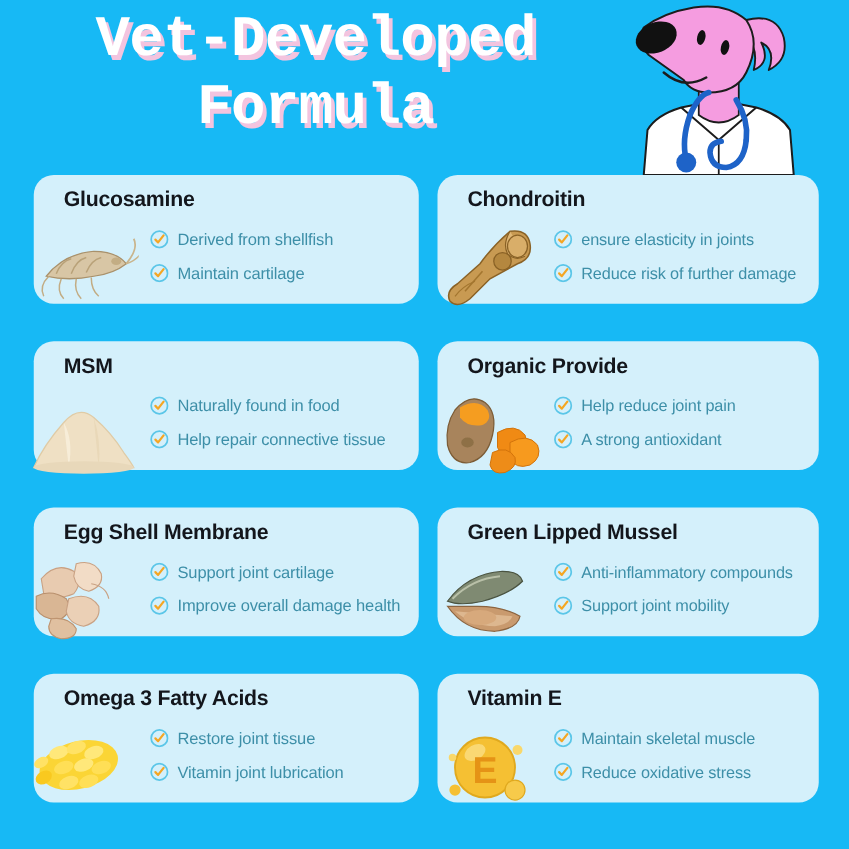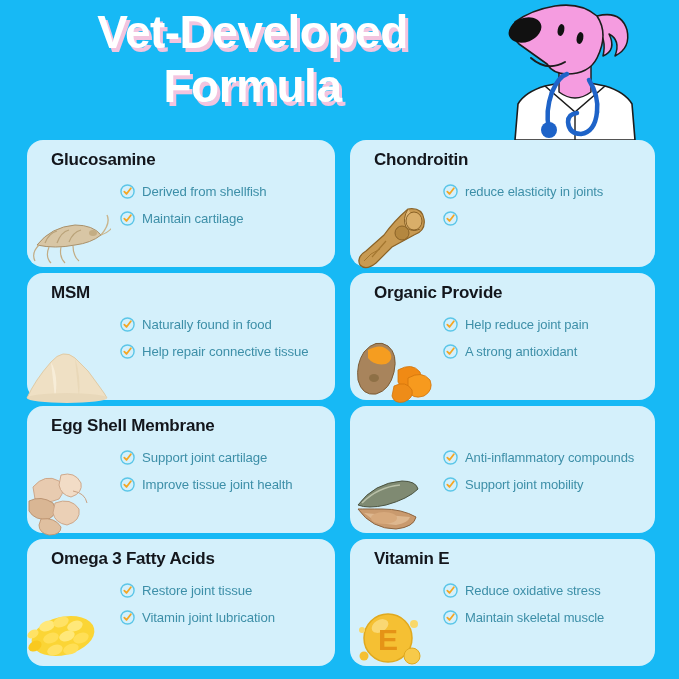--- a/index.html
+++ b/index.html
@@ -13,20 +13,21 @@
     font-family: "Liberation Sans", sans-serif;
     overflow: hidden;
     position: relative;
   }
 
   
   .header {
     position: relative;
     height: 136px;
     width: 679px;
+    font-family: Liberation Mono, monospace;
   }
   .title-block {
     position: absolute;
     left: 0;
     top: 6px;
     width: 505px;
     text-align: center;
   }
   .title-line {
     font-size: 46px;
@@ -55,21 +56,21 @@
     width: 679px;
   }
   .row {
     position: relative;
     height: 133px;
     width: 679px;
   }
   .card {
     position: absolute;
     top: 4px;
-    height: 127px;
+    height: 103px;
     background: #D4F0FB;
     border-radius: 16px;
     overflow: visible;
   }
   .card.left  { left: 27px;  width: 308px; }
   .card.right { left: 350px; width: 305px; }
 
   .card-heading {
     position: absolute;
     left: 24px;
@@ -212,27 +213,28 @@
             <path d="M24 48 Q14 52 8 60" stroke="#A3762F" stroke-width="1" fill="none"></path>
           </g>
         </svg>
       </div>
       <div class="bullets">
         <div class="bullet">
           <svg class="check-icon" viewBox="0 0 16 16">
             <circle cx="8" cy="8" r="7" fill="none" stroke="#5BC6E8" stroke-width="1.5"></circle>
             <path d="M4.6 8.2 L6.9 10.6 L11.6 4.6" fill="none" stroke="#F5A623" stroke-width="1.9" stroke-linecap="round" stroke-linejoin="round"></path>
           </svg>
-          <span class="bullet-text">reduce elasticity in joints</span>
-        </div>
-        <div class="bullet">
-          <svg class="check-icon" viewBox="0 0 16 16">
-            <circle cx="8" cy="8" r="7" fill="none" stroke="#5BC6E8" stroke-width="1.5"></circle>
-            <path d="M4.6 8.2 L6.9 10.6 L11.6 4.6" fill="none" stroke="#F5A623" stroke-width="1.9" stroke-linecap="round" stroke-linejoin="round"></path>
-          </svg>
+          <span class="bullet-text">ensure elasticity in joints</span>
+        </div>
+        <div class="bullet">
+          <svg class="check-icon" viewBox="0 0 16 16">
+            <circle cx="8" cy="8" r="7" fill="none" stroke="#5BC6E8" stroke-width="1.5"></circle>
+            <path d="M4.6 8.2 L6.9 10.6 L11.6 4.6" fill="none" stroke="#F5A623" stroke-width="1.9" stroke-linecap="round" stroke-linejoin="round"></path>
+          </svg>
+          <span class="bullet-text">Reduce risk of further damage</span>
         </div>
       </div>
     </div>
   </div>
 
   <div class="row">
 
     <div class="card left">
       <div class="card-heading">MSM</div>
       <div class="art left-overflow">
@@ -318,26 +320,27 @@
             <circle cx="8" cy="8" r="7" fill="none" stroke="#5BC6E8" stroke-width="1.5"></circle>
             <path d="M4.6 8.2 L6.9 10.6 L11.6 4.6" fill="none" stroke="#F5A623" stroke-width="1.9" stroke-linecap="round" stroke-linejoin="round"></path>
           </svg>
           <span class="bullet-text">Support joint cartilage</span>
         </div>
         <div class="bullet">
           <svg class="check-icon" viewBox="0 0 16 16">
             <circle cx="8" cy="8" r="7" fill="none" stroke="#5BC6E8" stroke-width="1.5"></circle>
             <path d="M4.6 8.2 L6.9 10.6 L11.6 4.6" fill="none" stroke="#F5A623" stroke-width="1.9" stroke-linecap="round" stroke-linejoin="round"></path>
           </svg>
-          <span class="bullet-text">Improve tissue joint health</span>
+          <span class="bullet-text">Improve overall damage health</span>
         </div>
       </div>
     </div>
 
     <div class="card right">
+      <div class="card-heading">Green Lipped Mussel</div>
       <div class="art">
         <svg viewBox="0 0 86 76" width="86" height="76">
           <g transform="translate(2,10)">
             <path d="M4 34 Q20 12 48 10 Q62 10 64 18 Q54 28 32 34 Q14 38 4 34 Z" fill="#7F8A72" stroke="#4A5340" stroke-width="1"></path>
             <path d="M8 32 Q24 16 46 14" stroke="#B9C0A8" stroke-width="1.6" fill="none"></path>
             <path d="M4 38 Q18 58 42 58 Q60 56 62 46 Q48 38 28 38 Q12 38 4 38 Z" fill="#C99A6E" stroke="#8B6440" stroke-width="1"></path>
             <path d="M10 42 Q24 54 42 54 Q54 52 56 46" fill="#E2BE97" opacity="0.8"></path>
             <ellipse cx="30" cy="47" rx="13" ry="6" fill="#D7A97C"></ellipse>
           </g>
         </svg>
@@ -415,26 +418,26 @@
             <circle cx="6" cy="26" r="3" fill="#F9D86A"></circle>
           </g>
         </svg>
       </div>
       <div class="bullets">
         <div class="bullet">
           <svg class="check-icon" viewBox="0 0 16 16">
             <circle cx="8" cy="8" r="7" fill="none" stroke="#5BC6E8" stroke-width="1.5"></circle>
             <path d="M4.6 8.2 L6.9 10.6 L11.6 4.6" fill="none" stroke="#F5A623" stroke-width="1.9" stroke-linecap="round" stroke-linejoin="round"></path>
           </svg>
+          <span class="bullet-text">Maintain skeletal muscle</span>
+        </div>
+        <div class="bullet">
+          <svg class="check-icon" viewBox="0 0 16 16">
+            <circle cx="8" cy="8" r="7" fill="none" stroke="#5BC6E8" stroke-width="1.5"></circle>
+            <path d="M4.6 8.2 L6.9 10.6 L11.6 4.6" fill="none" stroke="#F5A623" stroke-width="1.9" stroke-linecap="round" stroke-linejoin="round"></path>
+          </svg>
           <span class="bullet-text">Reduce oxidative stress</span>
         </div>
-        <div class="bullet">
-          <svg class="check-icon" viewBox="0 0 16 16">
-            <circle cx="8" cy="8" r="7" fill="none" stroke="#5BC6E8" stroke-width="1.5"></circle>
-            <path d="M4.6 8.2 L6.9 10.6 L11.6 4.6" fill="none" stroke="#F5A623" stroke-width="1.9" stroke-linecap="round" stroke-linejoin="round"></path>
-          </svg>
-          <span class="bullet-text">Maintain skeletal muscle</span>
-        </div>
       </div>
     </div>
   </div>
 
 </div>
 
 </body></html>

